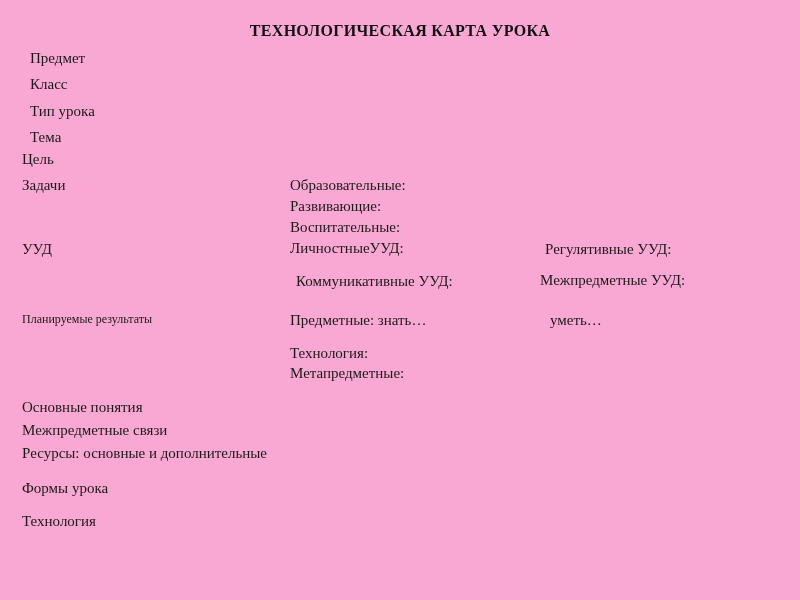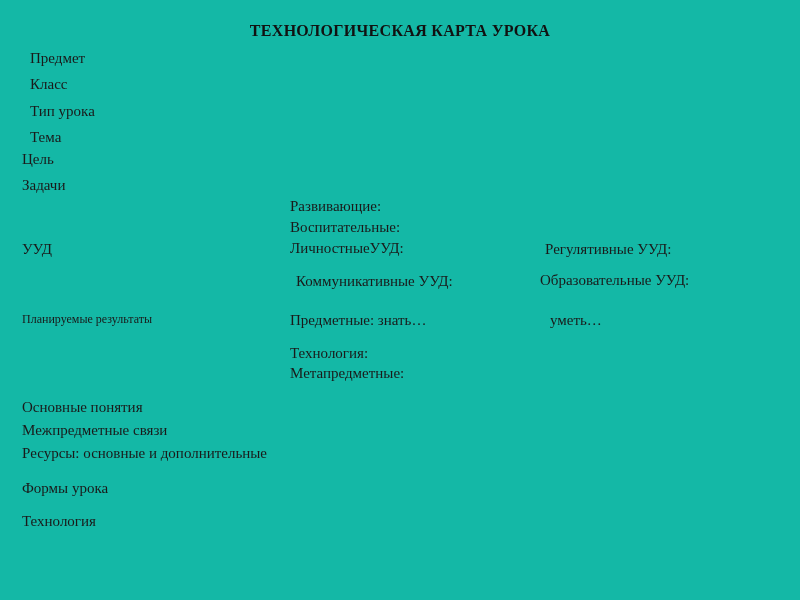--- a/index.html
+++ b/index.html
@@ -4,21 +4,21 @@
 <style>
   html, body {
     margin: 0;
     padding: 0;
     background: #ffffff;
   }
   .slide {
     position: relative;
     width: 800px;
     height: 600px;
-    background: #14b8a6;
+    background: #f9a8d4;
     overflow: hidden;
     font-family: "Liberation Serif", "DejaVu Serif", serif;
     color: #1a1a1a;
   }
   .t {
     position: absolute;
     font-size: 15px;
     line-height: 18px;
     white-space: nowrap;
     color: #1a1a1a;
@@ -47,27 +47,28 @@
 
   <div class="t" style="left:30px; top:49px;">Предмет</div>
   <div class="t" style="left:30px; top:75px;">Класс</div>
   <div class="t" style="left:30px; top:102px;">Тип урока</div>
   <div class="t" style="left:30px; top:128px;">Тема</div>
   <div class="t" style="left:22px; top:150px;">Цель</div>
   <div class="t" style="left:22px; top:176px;font-family:Liberation Serif, serif;">Задачи</div>
   <div class="t" style="left:22px; top:240px;">УУД</div>
   <div class="t small" style="left:22px; top:310px;">Планируемые результаты</div>
 
+  <div class="t" style="left:290px; top:176px;">Образовательные:</div>
   <div class="t" style="left:290px; top:197px;">Развивающие:</div>
   <div class="t" style="left:290px; top:218px;">Воспитательные:</div>
 
   <div class="t" style="left:290px; top:239px;">ЛичностныеУУД:</div>
   <div class="t" style="left:545px; top:240px;text-align:center;">Регулятивные УУД:</div>
   <div class="t" style="left:296px; top:272px;">Коммуникативные УУД:</div>
-  <div class="t" style="left:540px; top:271px;">Образовательные УУД:</div>
+  <div class="t" style="left:540px; top:271px;">Межпредметные УУД:</div>
 
   <div class="t" style="left:290px; top:311px;">Предметные: знать…</div>
   <div class="t" style="left:550px; top:311px;">уметь…</div>
   <div class="t" style="left:290px; top:344px;">Технология:</div>
   <div class="t" style="left:290px; top:364px;">Метапредметные:</div>
 
   <div class="t" style="left:22px; top:398px;">Основные понятия</div>
   <div class="t" style="left:22px; top:421px;">Межпредметные связи</div>
   <div class="t" style="left:22px; top:444px;">Ресурсы: основные и дополнительные</div>
   <div class="t" style="left:22px; top:479px;">Формы урока</div>

